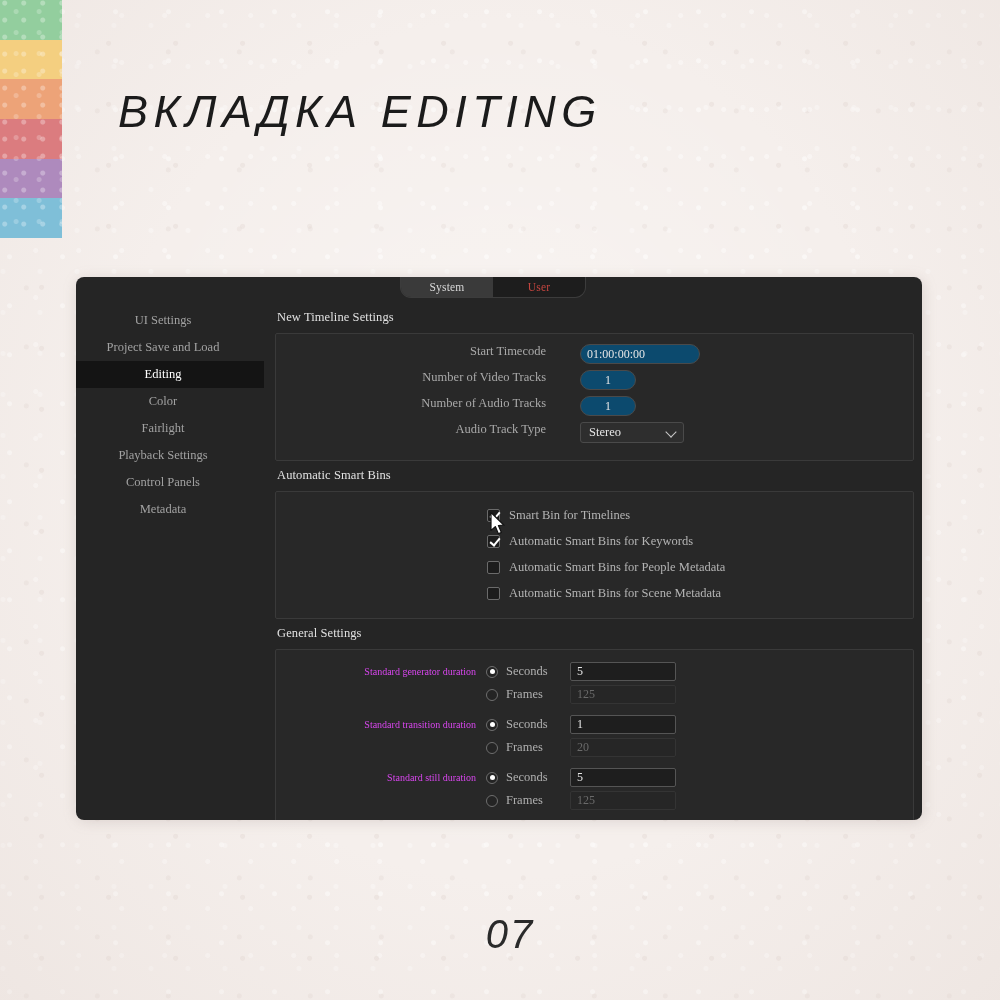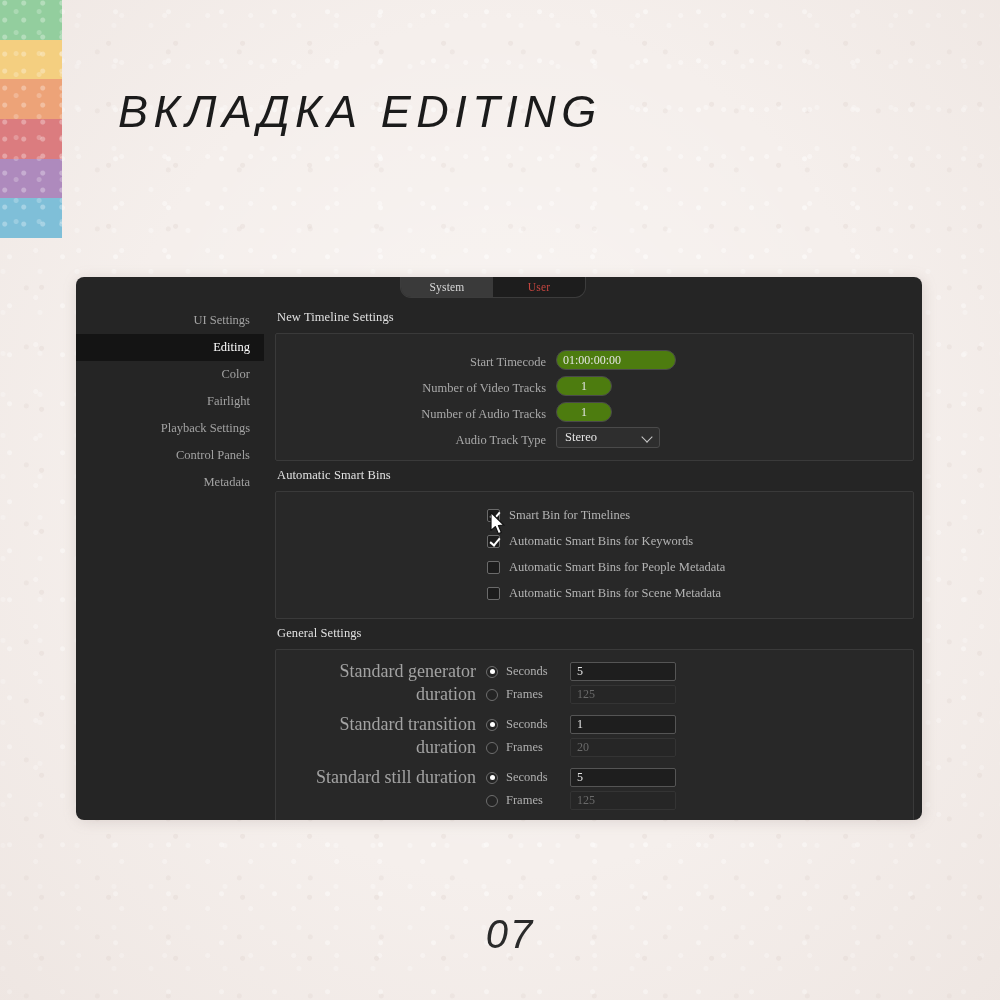--- a/index.html
+++ b/index.html
@@ -126,21 +126,21 @@
   
   .sidebar {
     position: absolute;
     left: 0; top: 26px;
     width: 188px;
     display: flex; flex-direction: column;
     padding-top: 4px;
   }
   .side-item {
     height: 27px;
-    display: flex; align-items: center; justify-content: flex-end;
+    display: flex; align-items: center; justify-content: center;
     padding-right: 14px;
     font-size: 12.5px;
     color: #a2a2a2;
     cursor: default;
   }
   .side-item.selected {
     background: #141414;
     color: #ffffff;
   }
 
@@ -161,33 +161,34 @@
   .panel {
     border: 1px solid #3a3a3a;
     background: #282828;
     border-radius: 2px;
     padding: 10px 0 12px 0;
   }
 
   
   .row {
     display: flex;
-    align-items: flex-end;
+    align-items: flex-start;
     height: 26px;
+    gap: 24px;
   }
   .row-label {
     width: 280px;
     text-align: right;
     padding-right: 10px;
     color: #a9a9a9;
     font-size: 12.5px;
   }
 
   .field {
-    background: #4d7c0f;
+    background: #0c4a6e;
     border: 1px solid #4a4a4a;
     border-radius: 10px;
     height: 20px;
     color: #e6e6e6;
     font-size: 12px;
     display: flex; align-items: center;
     padding: 0 6px;
   }
   .field.timecode { width: 120px; }
   .field.tracknum { width: 56px; justify-content: center; padding: 0; }
@@ -244,22 +245,22 @@
   
   .dur-group {
     display: flex;
     align-items: flex-start;
     margin-bottom: 7px;
   }
   .dur-label {
     width: 210px;
     text-align: right;
     padding-right: 10px;
-    color: #a3a3a3;
-    font-size: 18px;
+    color: #d946ef;
+    font-size: 10px;
     line-height: 23px;
   }
   .dur-options { display: flex; flex-direction: column; }
   .dur-opt {
     display: flex; align-items: center;
     height: 23px;
   }
   .radio {
     width: 12px; height: 12px;
     border-radius: 50%;
@@ -334,20 +335,23 @@
 
   <div class="tab-strip" id="tab-strip">
       <div class="tab inactive">System</div>
       <div class="tab active">User</div>
     </div>
 
   <div class="sidebar" id="sidebar">
       <div class="side-item">
         <span>UI Settings</span>
       </div>
+      <div class="side-item">
+        <span>Project Save and Load</span>
+      </div>
       <div class="side-item selected">
         <span>Editing</span>
       </div>
       <div class="side-item">
         <span>Color</span>
       </div>
       <div class="side-item">
         <span>Fairlight</span>
       </div>
       <div class="side-item">

